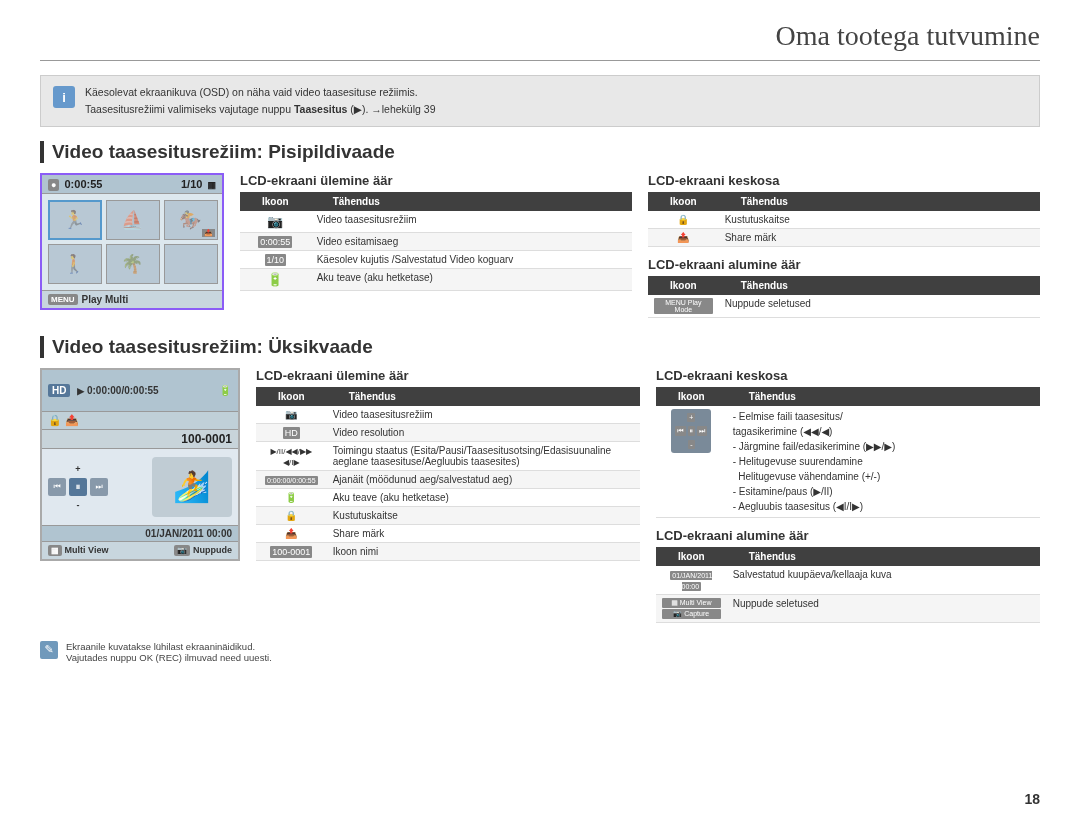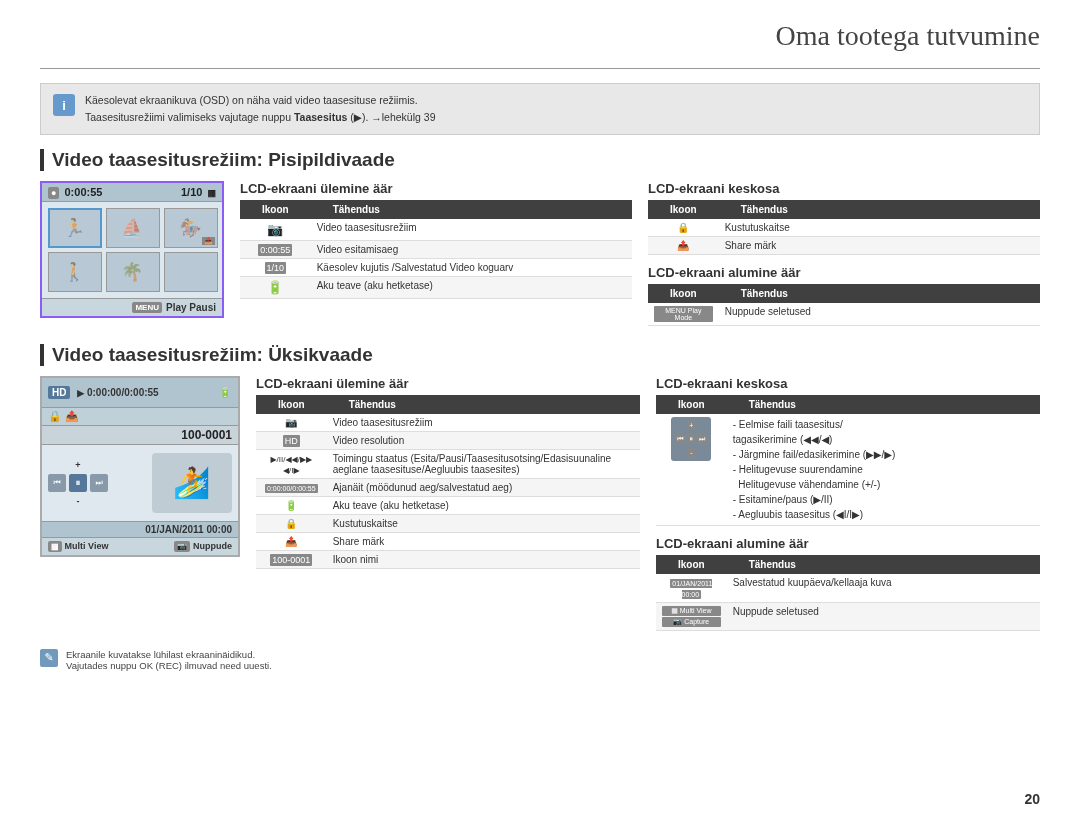--- a/index.html
+++ b/index.html
@@ -10,21 +10,21 @@
       color: #333;
       width: 1080px;
       min-height: 827px;
       padding: 20px 40px;
     }
     h1.page-title {
       text-align: right;
       font-size: 28px;
       font-weight: 300;
       color: #444;
-      padding-bottom: 16px;
+      padding-bottom: 8px;
       border-bottom: 1px solid #999;
       margin-bottom: 14px;
       font-family: 'Times New Roman', serif;
     }
     .info-box {
       background: #e8e8e8;
       border: 1px solid #ccc;
       padding: 8px 12px;
       margin-bottom: 14px;
       display: flex;
@@ -106,39 +106,38 @@
     .thumb-icon { font-size: 18px; opacity: 0.5; }
     .lcd-bottom-bar {
       background: #c8d6de;
       padding: 3px 6px;
       display: flex;
       align-items: center;
       gap: 4px;
       font-size: 10px;
       font-weight: bold;
       border-top: 1px solid #999;
-      justify-content: flex-end;
     }
     .menu-btn {
       background: #888;
       color: white;
       font-size: 8px;
       padding: 1px 3px;
       border-radius: 2px;
     }
     
     .lcd-panel-video {
       border: 2px solid #aaa;
       background: #dde8ee;
       width: 200px;
       flex-shrink: 0;
     }
     .lcd-video-top {
       background: #b0c4d0;
-      padding: 9px 6px;
+      padding: 15px 6px;
       display: flex;
       justify-content: space-between;
       align-items: center;
       font-size: 10px;
       font-weight: bold;
       border-bottom: 1px solid #999;
       gap: 12px;
     }
     .lcd-video-mid {
       background: #c8d4da;
@@ -366,21 +365,21 @@
         <div class="thumb">
             <span class="thumb-icon">🚶</span>
           </div>
         <div class="thumb">
             <span class="thumb-icon">🌴</span>
           </div>
         <div class="thumb"></div>
       </div>
       <div class="lcd-bottom-bar">
         <span class="menu-btn">MENU</span>
-        <span>Play Pausi</span>
+        <span>Play Multi</span>
       </div>
     </div>
 
     <div class="tables-area">
       <div class="tables-row">
 
         <div class="table-section">
           <div class="table-label">LCD-ekraani ülemine äär</div>
           <table>
             <thead>
@@ -619,13 +618,13 @@
 </div>
 
 <div class="bottom-note">
   <div class="note-icon">✎</div>
   <div>
     <div>Ekraanile kuvatakse lühilast ekraaninäidikud.</div>
     <div>Vajutades nuppu OK (REC) ilmuvad need uuesti.</div>
   </div>
 </div>
 
-<div class="page-num">20</div>
+<div class="page-num">18</div>
 
 </body></html>

